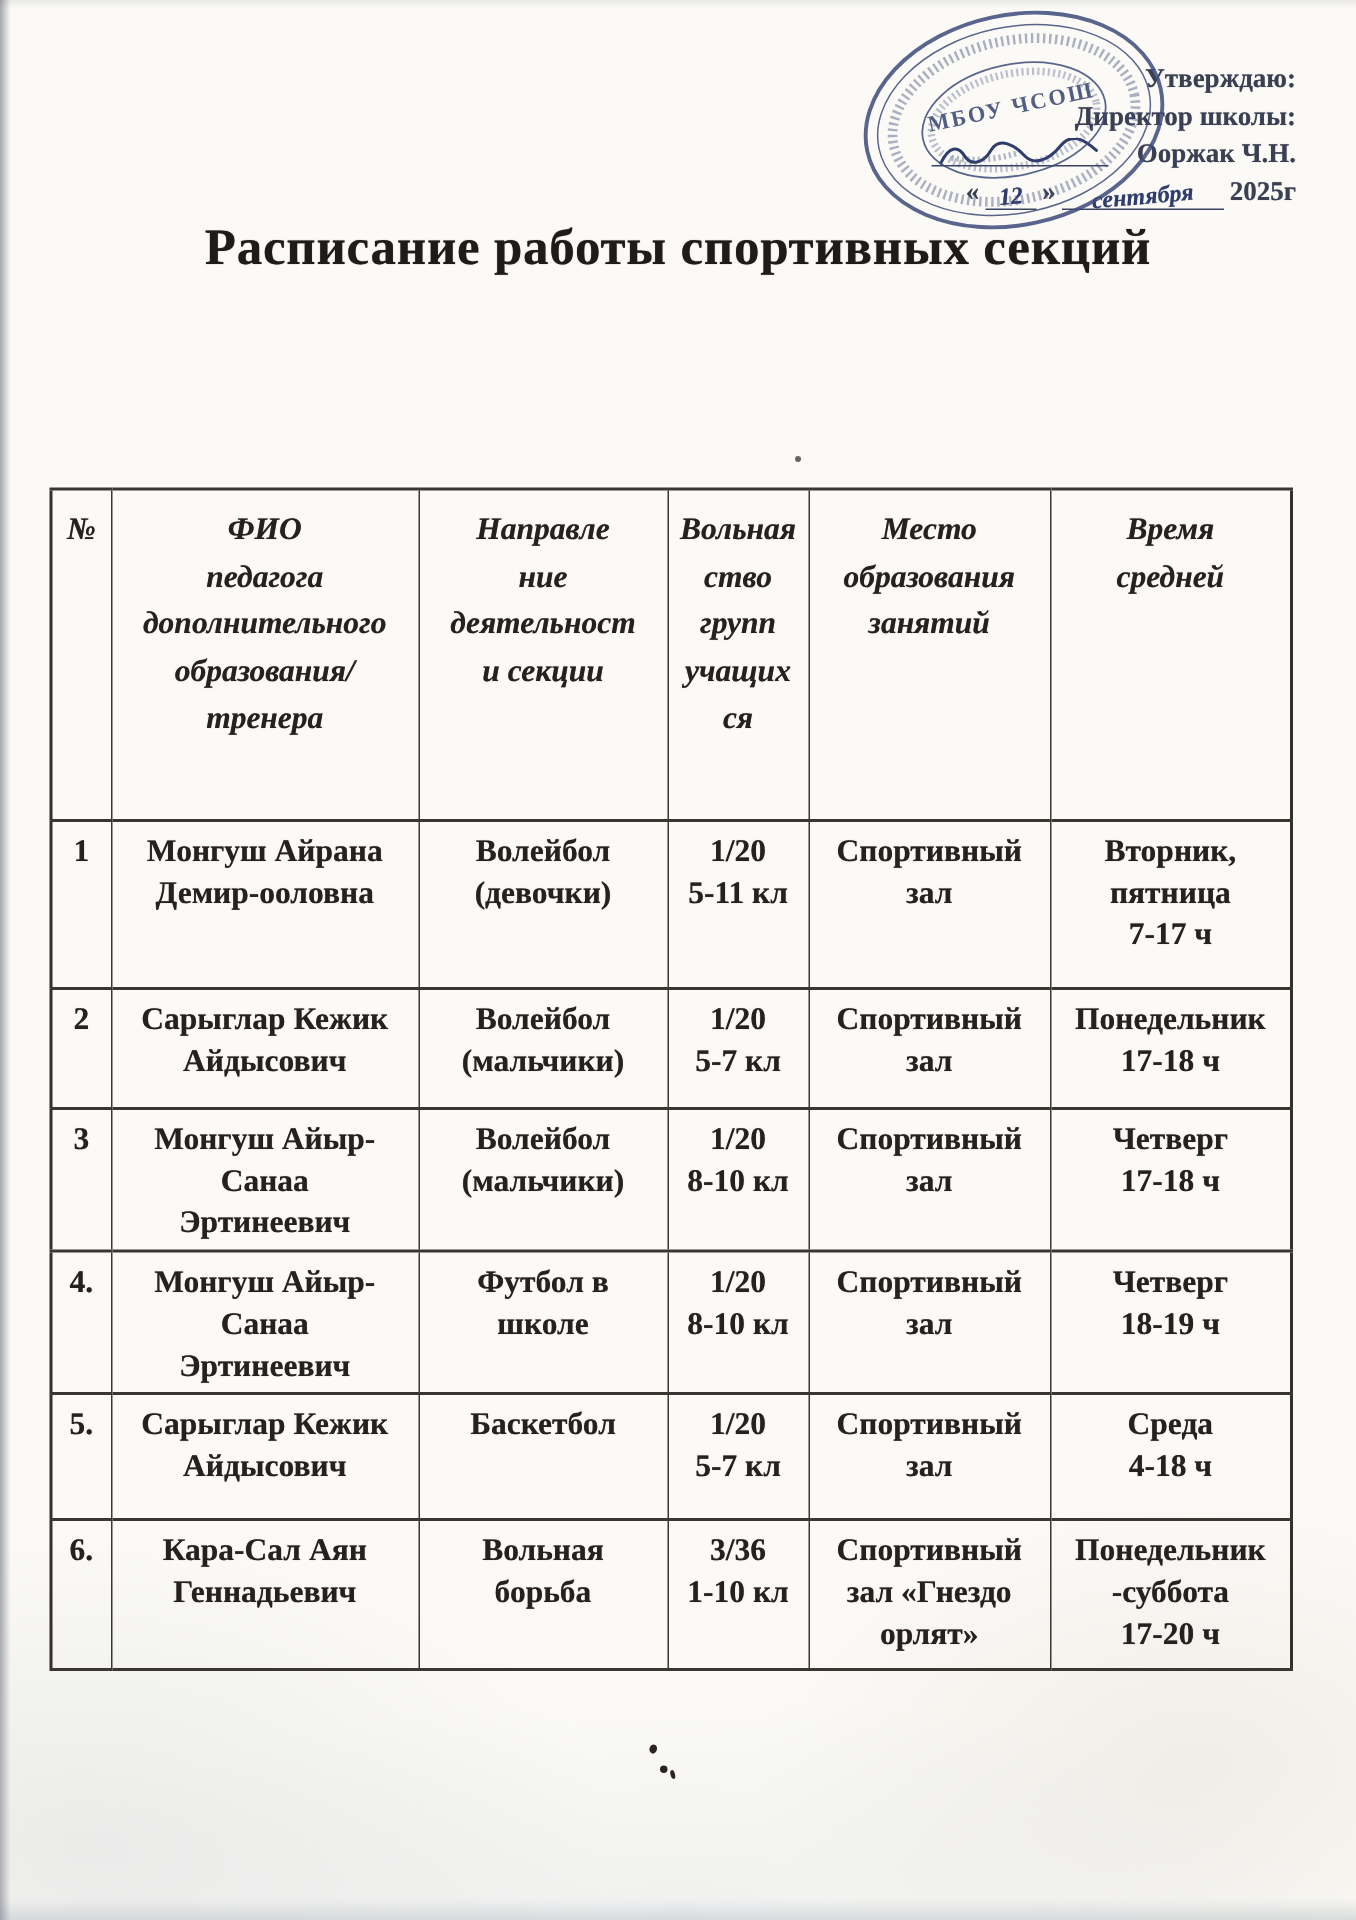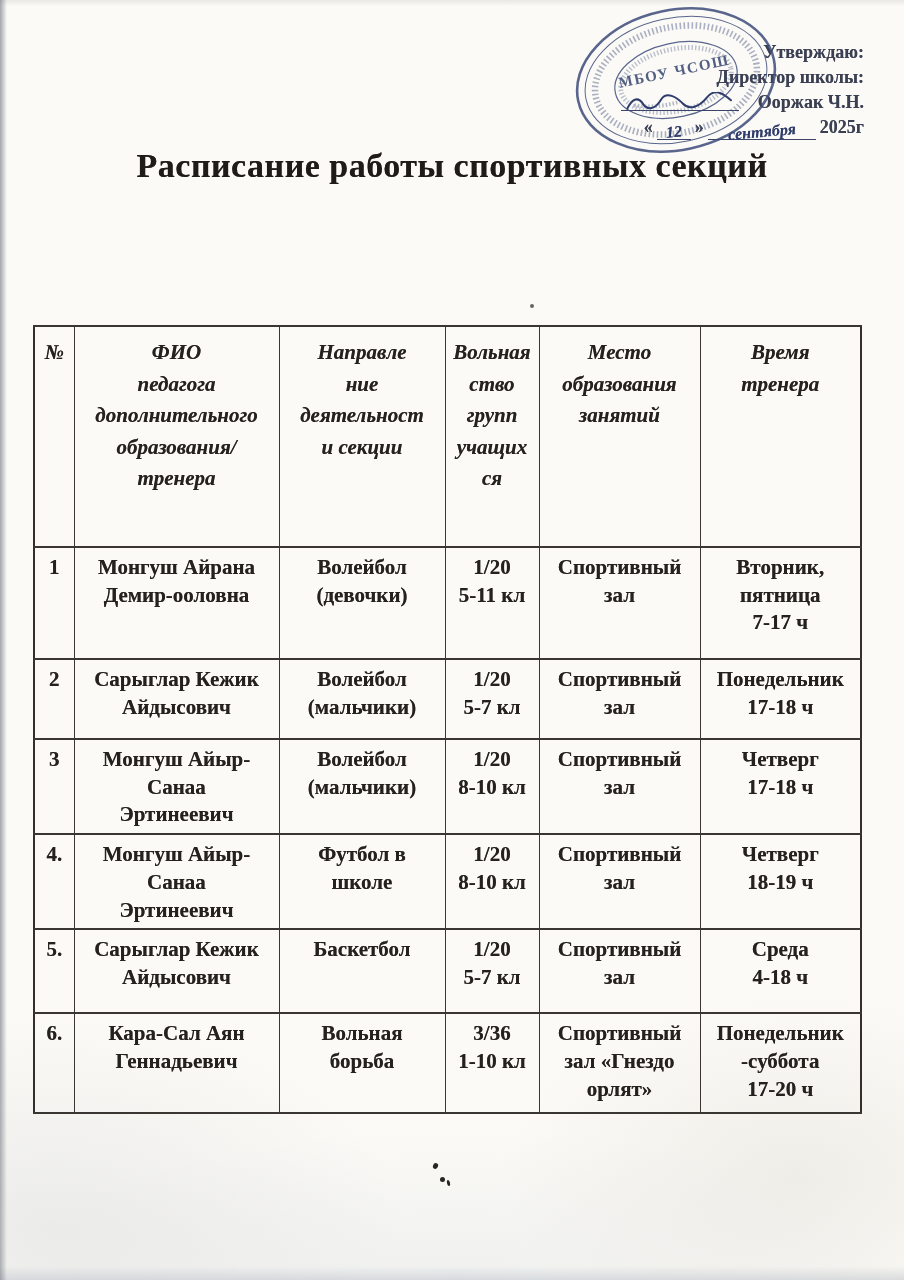--- a/index.html
+++ b/index.html
@@ -158,21 +158,21 @@
 и секции</th>
       <th>Вольная
 ство
 групп
 учащих
 ся</th>
       <th>Место
 образования
 занятий</th>
       <th>Время
-тренера</th>
+средней</th>
     </tr>
   </thead>
   <tbody>
     <tr class="r1">
       <td>1</td>
       <td>Монгуш Айрана
 Демир-ооловна</td>
       <td>Волейбол
 (девочки)</td>
       <td>1/20

